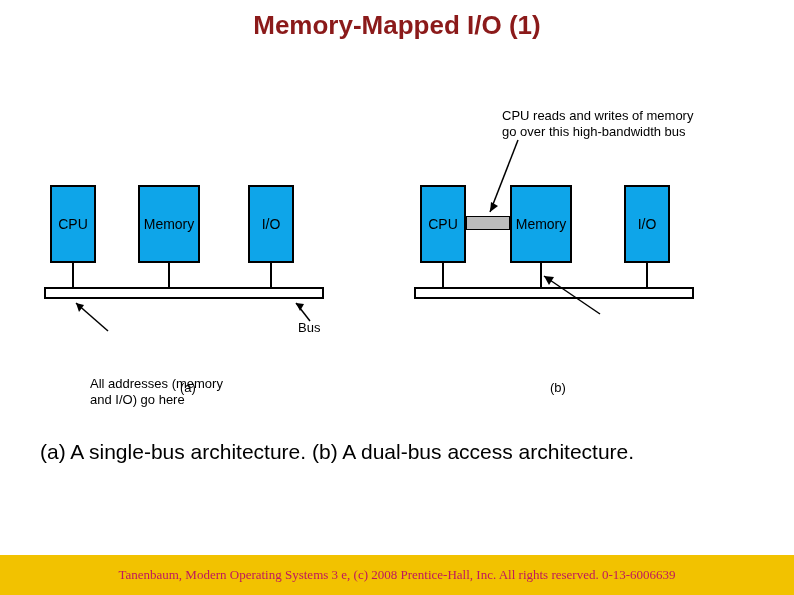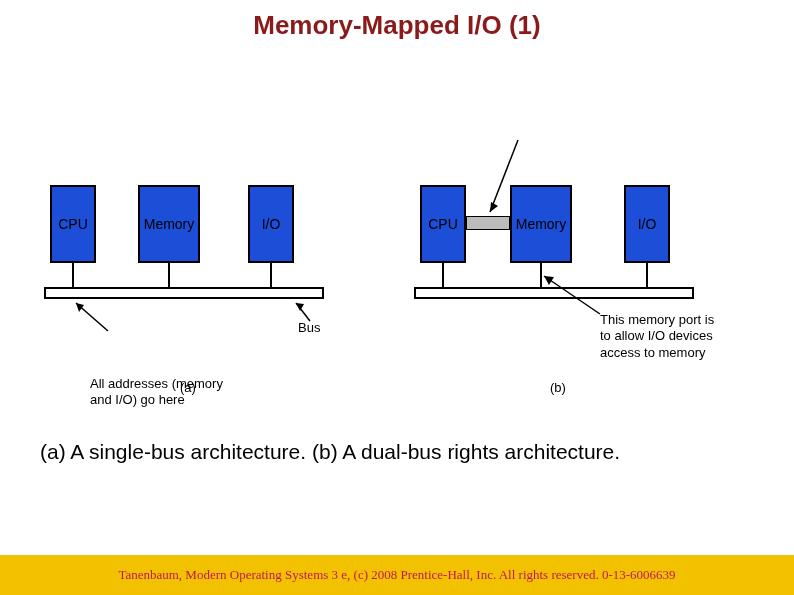--- a/index.html
+++ b/index.html
@@ -21,21 +21,21 @@
   .diagram-area {
     position: absolute;
     top: 90px;
     left: 50px;
     width: 700px;
     height: 320px;
   }
   .box {
     position: absolute;
     border: 2px solid #000;
-    background: #1d4ed8;
+    background: #0ea5e9;
     font-size: 14px;
     display: flex;
     align-items: center;
     justify-content: center;
   }
   .bus-rect {
     position: absolute;
     border: 2px solid #000;
     background: #fff;
   }
@@ -140,30 +140,30 @@
   <div class="conn" style="left:392px; top:173px; height:24px;"></div>
   <div class="conn" style="left:490px; top:173px; height:24px;"></div>
   <div class="conn" style="left:596px; top:173px; height:24px;"></div>
 
   <div class="bus-rect" style="left:364px; top:197px; width:280px; height:12px;"></div>
 
   <svg class="arrow" style="left:438px; top:50px;" width="60" height="80">
     <line x1="30" y1="0" x2="2" y2="72" stroke="#000" stroke-width="1.5"></line>
     <polygon points="2,72 3,62 10,66" fill="#000"></polygon>
   </svg>
+  <div class="lbl" style="left:452px; top:18px;">
+    CPU reads and writes of memory<br>go over this high-bandwidth bus
+  </div>
 
   <svg class="arrow" style="left:490px; top:182px;" width="80" height="50">
     <line x1="60" y1="42" x2="4" y2="4" stroke="#000" stroke-width="1.5"></line>
     <polygon points="4,4 14,5 9,13" fill="#000"></polygon>
   </svg>
-  <div class="lbl" style="left:550px; top:222px;">
-    This memory port is<br>to allow I/O devices<br>access to memory
-  </div>
 
   <div class="figlbl" style="left:500px; top:290px;">(b)</div>
 
 </div>
 
-<div class="caption">(a) A single-bus architecture. (b) A dual-bus rights architecture.</div>
+<div class="caption">(a) A single-bus architecture. (b) A dual-bus access architecture.</div>
 
 <div class="footer">
   <span>Tanenbaum, Modern Operating Systems 3 e, (c) 2008 Prentice-Hall, Inc. All rights reserved. 0-13-6006639</span>
 </div>
 
 </body></html>

